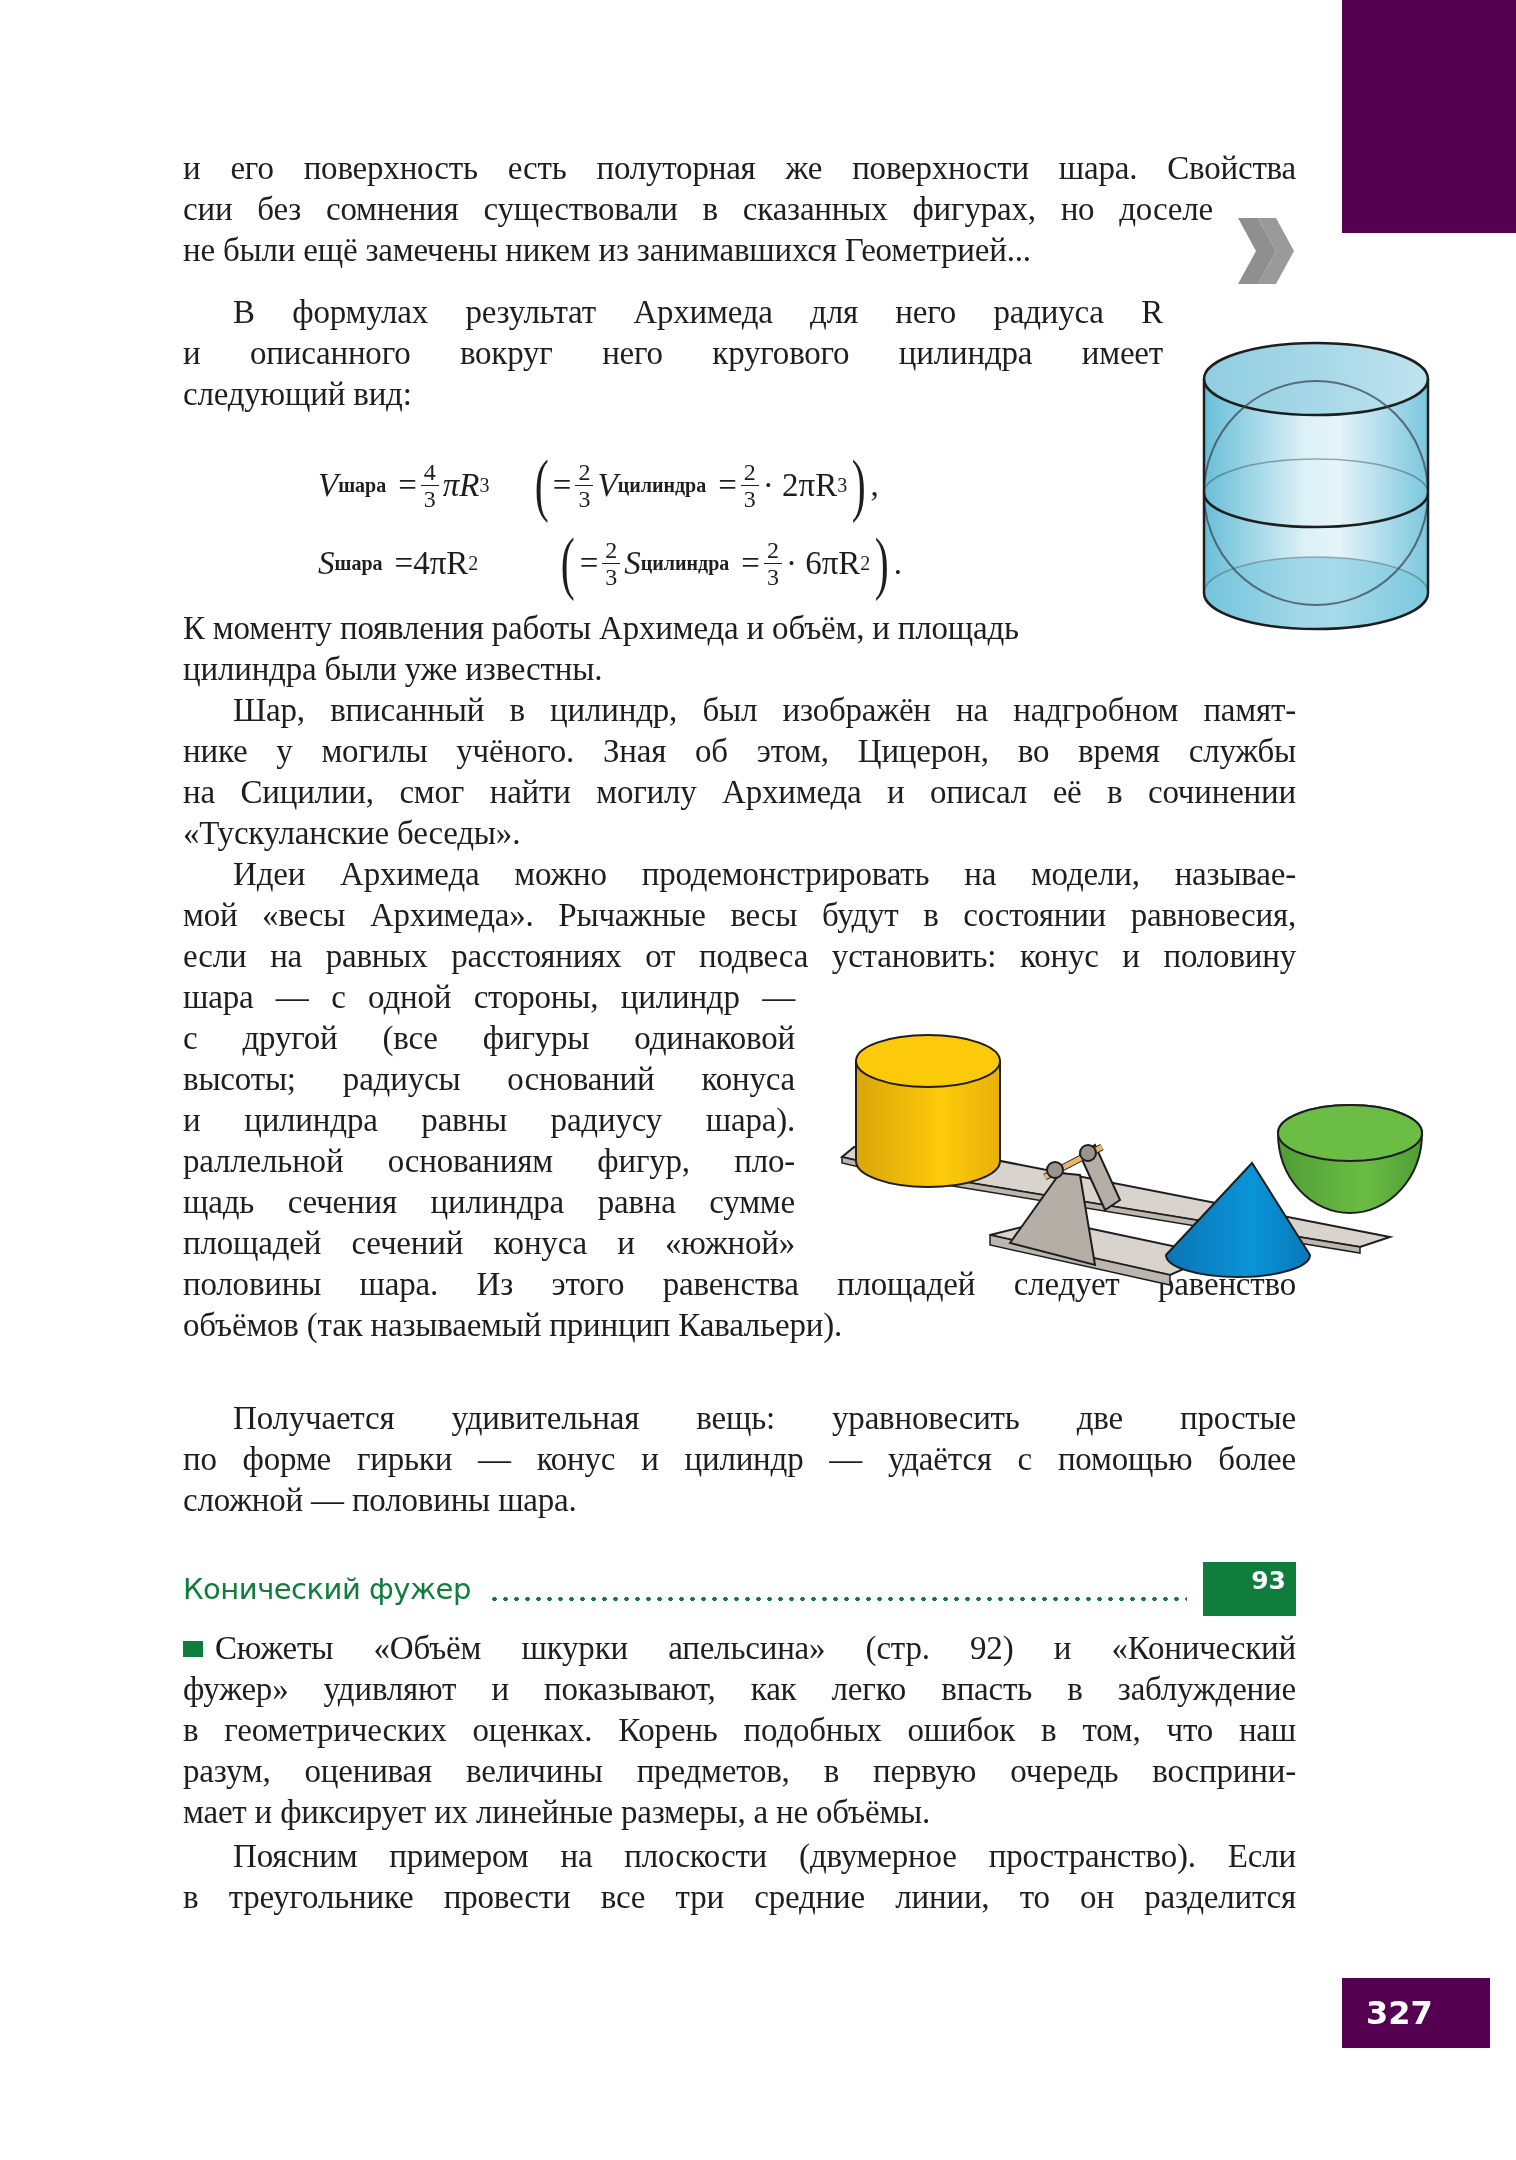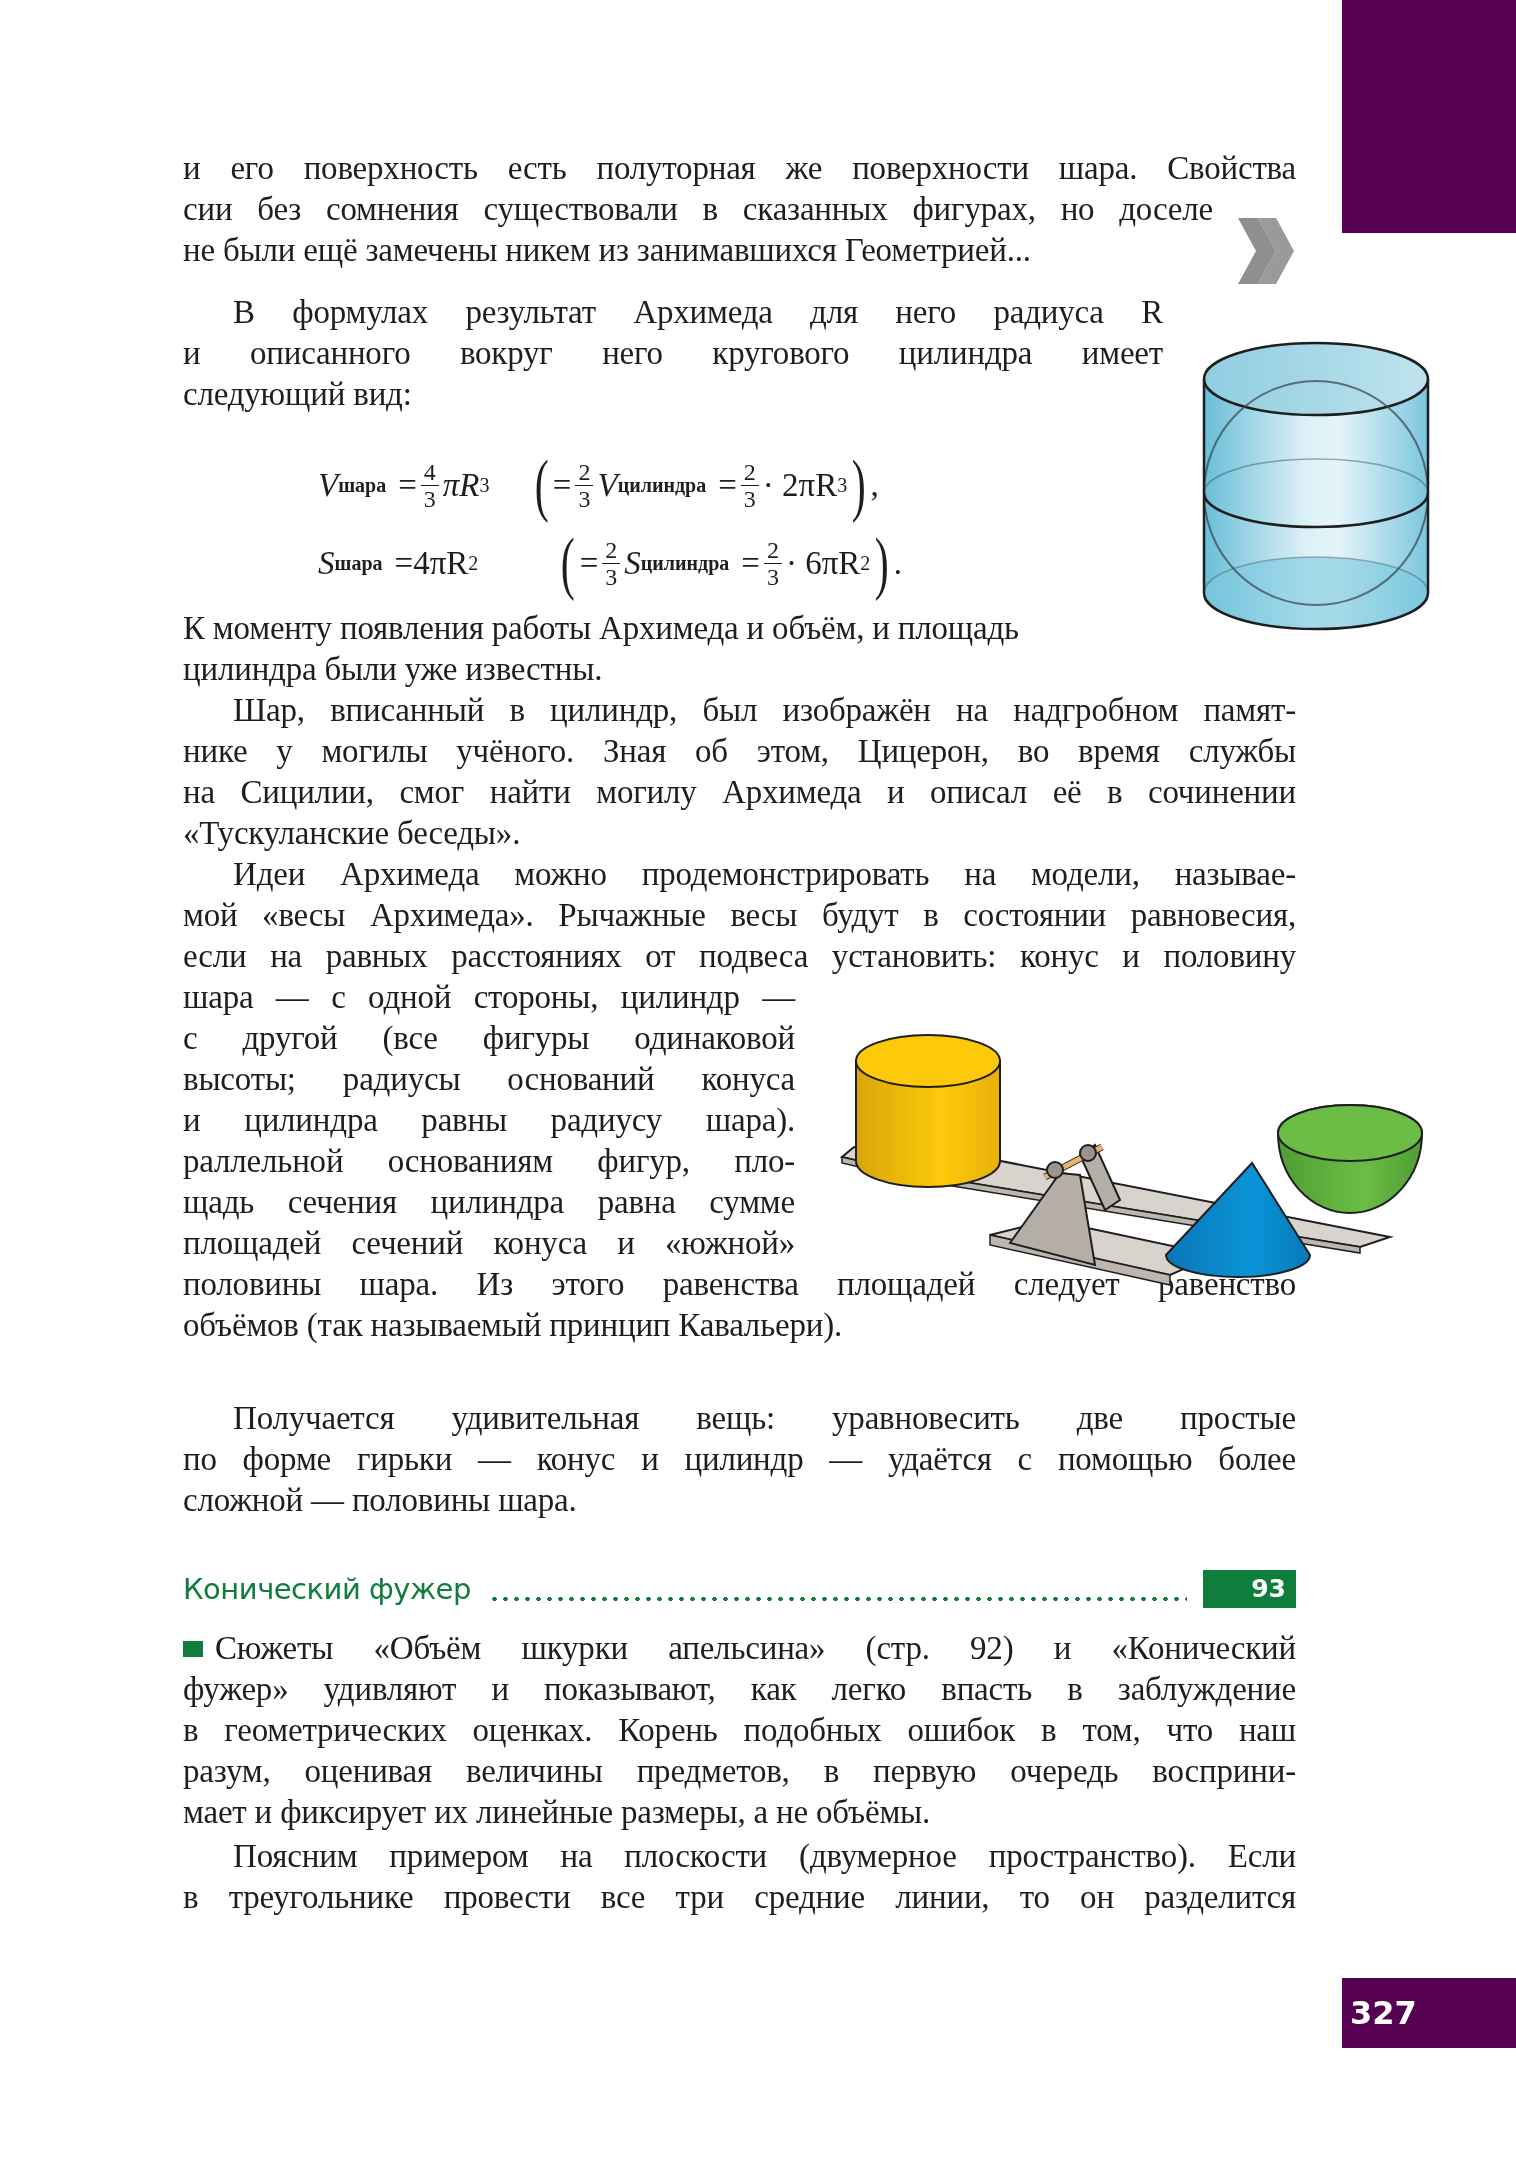--- a/index.html
+++ b/index.html
@@ -6,24 +6,24 @@
   body {
     width: 1516px; height: 2160px; position: relative; overflow: hidden;
     background: #ffffff; color: #1e1e1e;
     font-family: "Liberation Serif", "DejaVu Serif", serif;
   }
   .tab-top {
     position: absolute; left: 1342px; top: 0; width: 174px; height: 233px;
     background: #560052;
   }
   .page-num {
-    position: absolute; left: 1342px; top: 1978px; width: 174px; height: 70px;
+    position: absolute; left: 1342px; top: 1978px; width: 148px; height: 70px;
     background: #560052; color: #ffffff;
     font-family: "DejaVu Sans", sans-serif; font-weight: bold; font-size: 32px;
-    line-height: 70px; box-sizing: border-box; padding-left: 8px;
+    line-height: 70px; box-sizing: border-box; padding-left: 24px;
   }
   .chevron {
     position: absolute; left: 1236px; top: 218px; width: 60px; height: 66px;
   }
   .p {
     position: absolute; left: 183px; font-size: 33px; line-height: 41px;
     white-space: nowrap; letter-spacing: -0.2px;
   }
   .line { display: block; text-align: justify; text-align-last: justify; }
   .line.last { text-align-last: left; }
@@ -52,21 +52,21 @@
   .heading .title {
     font-family: "DejaVu Sans", sans-serif; font-weight: normal; font-size: 29px;
     color: #0f7d3c; letter-spacing: -0.5px; white-space: nowrap;
   }
   .heading .dots {
     flex: 1; margin: 0 16px 0 18px; height: 6px; align-self: flex-end; margin-bottom: 8px;
     background-image: radial-gradient(circle, #0f7d3c 2px, transparent 2.5px);
     background-size: 11px 6px; background-repeat: repeat-x;
   }
   .heading .badge {
-    width: 93px; height: 38px; background: #0f7d3c; color: #fff;
+    width: 93px; height: 54px; background: #0f7d3c; color: #fff;
     font-family: "DejaVu Sans", sans-serif; font-weight: bold; font-size: 25px;
     text-align: right; line-height: 38px; box-sizing: border-box; padding-right: 10px;
   }
   .bullet {
     display: inline-block; width: 20px; height: 16px; background: #0f7d3c;
     margin-right: 12px; vertical-align: 2px;
   }
   .fig { position: absolute; }
 </style>
 </head>

